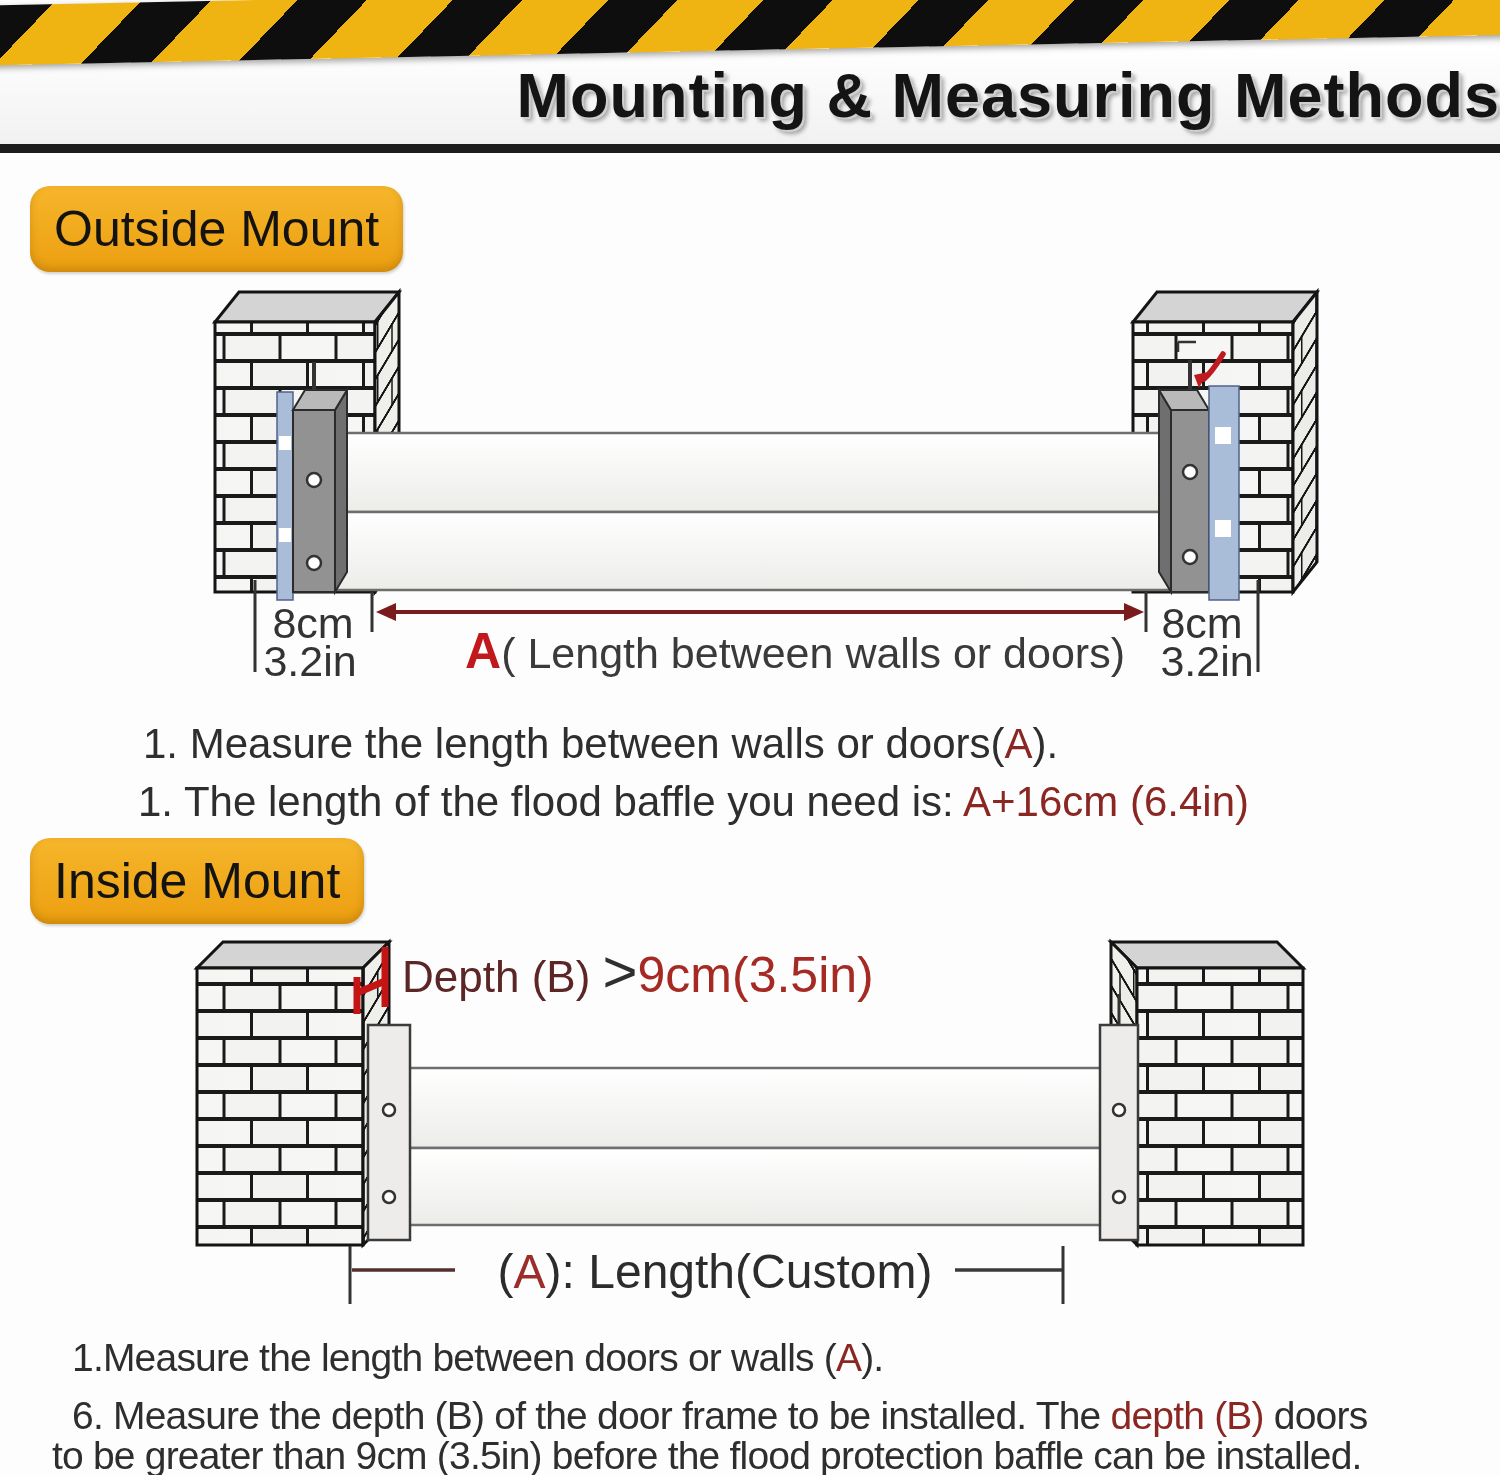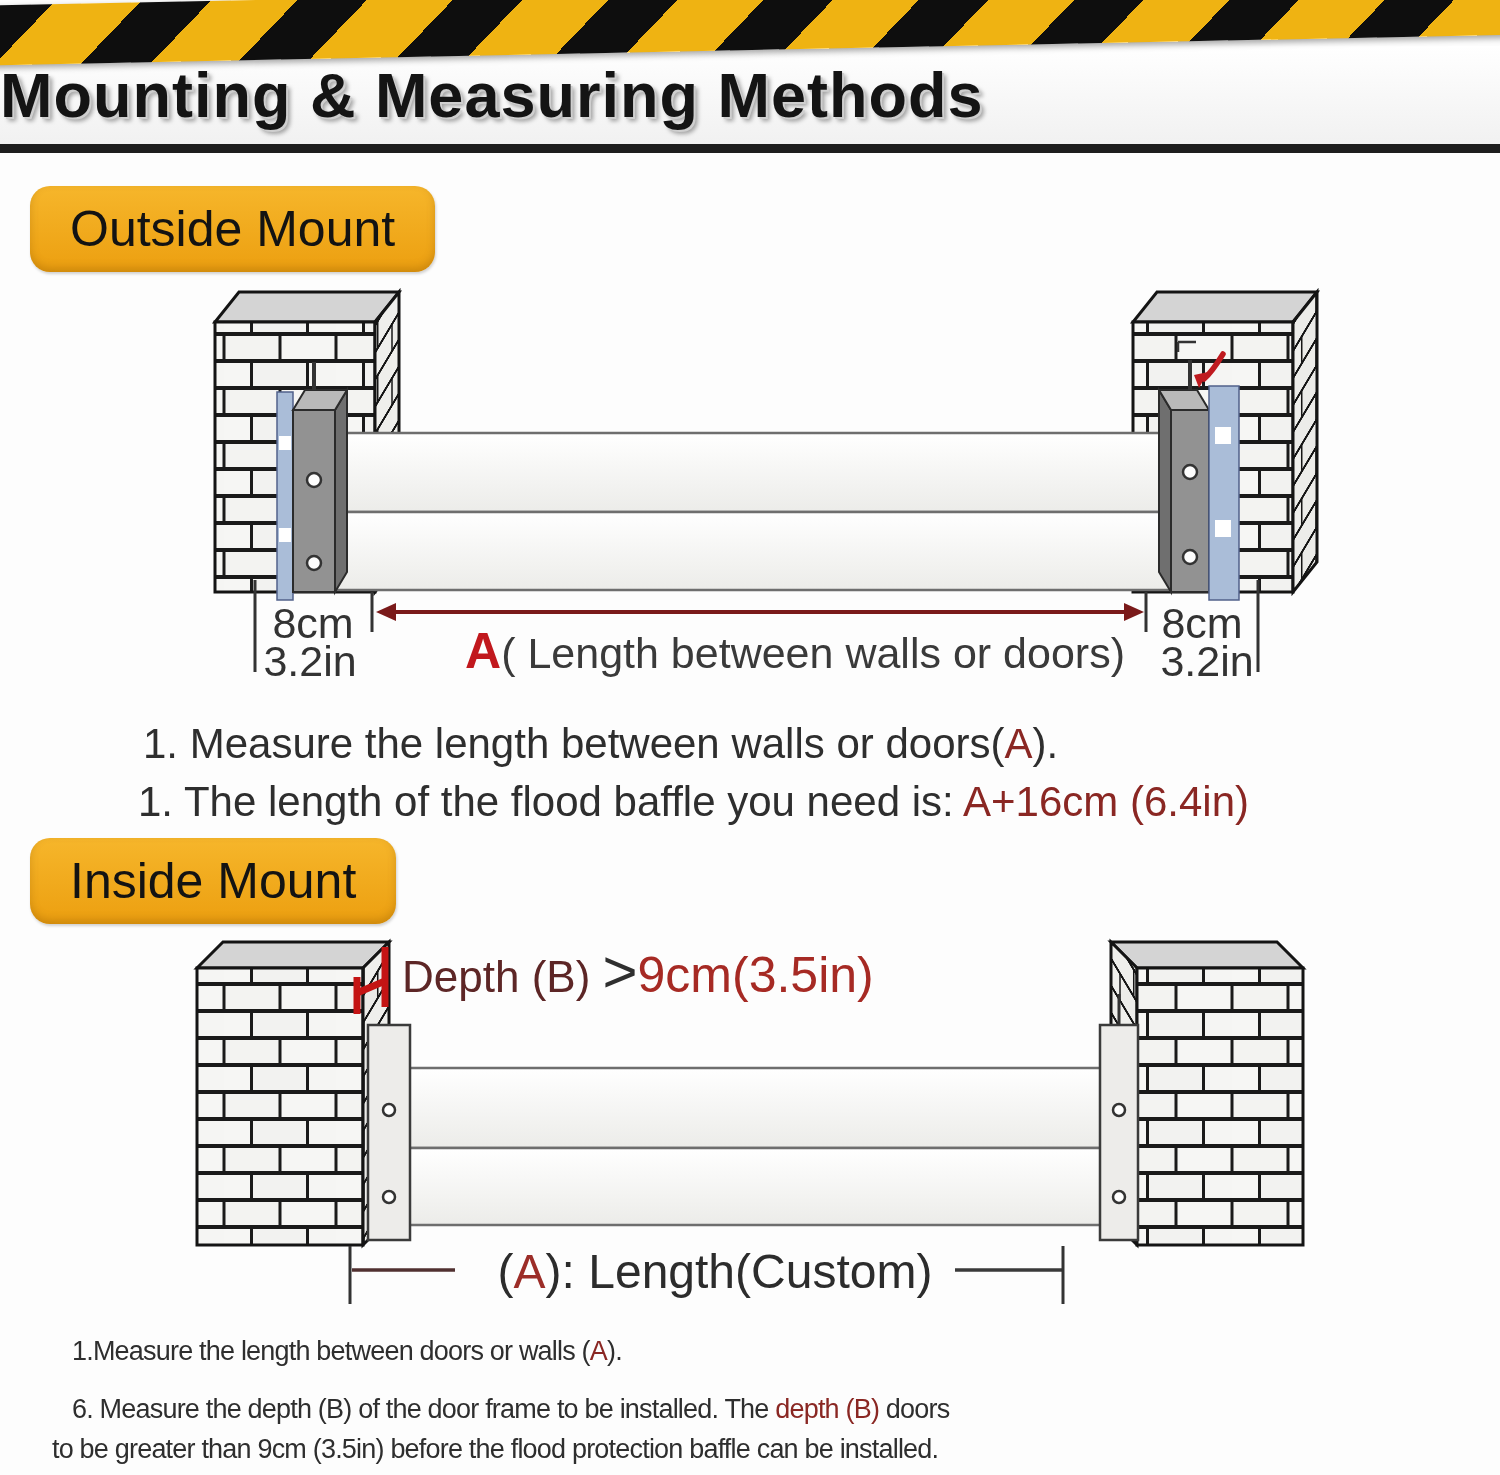--- a/index.html
+++ b/index.html
@@ -3,32 +3,32 @@
 <meta charset="utf-8">
 <style>
   html,body{margin:0;padding:0;background:#ffffff;}
   .page{position:relative;width:1500px;height:1475px;background:#fdfdfd;overflow:hidden;
         font-family:"Liberation Sans",sans-serif;}
 
   
   .title-band{position:absolute;top:46px;left:0;width:1500px;height:98px;
               background:linear-gradient(#ffffff,#f1f1f1);
               border-bottom:9px solid #1d1d1d;
-              display:flex;align-items:center;justify-content:flex-start;}
+              display:flex;align-items:center;justify-content:flex-end;}
   .title-band h1{margin:0;font-size:63px;font-weight:bold;letter-spacing:1px;color:#141414;
                  text-shadow:2px 2px 0 #cfcfcf, 4px 4px 4px rgba(0,0,0,.35);}
   .hazard{position:absolute;top:-10px;left:-18px;width:1545px;height:60px;
           transform:rotate(-1.15deg);
           background:repeating-linear-gradient(135deg,#0e0e0e 0 50px,#efb312 50px 112px);
           box-shadow:0 3px 6px rgba(0,0,0,.35);}
 
   
   .badge{position:absolute;left:30px;display:inline-block;
          background:linear-gradient(180deg,#f6b62b,#ec9f10);
-         border-radius:20px;padding:14px 40px;font-size:50px;color:#131313;
+         border-radius:20px;padding:14px 24px;font-size:50px;color:#131313;
          box-shadow:inset 0 -4px 8px rgba(130,80,0,.30), 1px 2px 3px rgba(0,0,0,.18);
          white-space:nowrap;}
   .badge-outside{top:186px;}
   .badge-inside{top:838px;text-align:right;}
 
   
   .diag{position:absolute;left:0;width:1500px;}
   #diagram1{top:280px;height:430px;}
   #diagram2{top:930px;height:400px;}
   .dim-t{font-size:43px;fill:#333333;}
@@ -36,21 +36,21 @@
   .lbl-a{font-size:50px;font-weight:bold;fill:#c1181d;}
   .depth-name{font-size:44px;fill:#5d2626;}
   .depth-gt{font-size:60px;fill:#2f2f2f;}
   .depth-val{font-size:50px;fill:#a62a24;}
   .len-t{font-size:48px;fill:#2c2c2c;}
   .len-a{font-size:48px;fill:#9c2d28;}
 
   
   .step-line{position:absolute;white-space:nowrap;color:#2e2e2e;}
   .steps-top .step-line{font-size:42px;}
-  .steps-bottom .step-line{font-size:27px;letter-spacing:-0.8px;}
+  .steps-bottom .step-line{font-size:39px;letter-spacing:-0.8px;}
   .accent{color:#8a2723;}
   .s1a{top:720px;left:143px;}
   .s1b{top:778px;left:138px;}
   .s2a{top:1336px;left:72px;}
   .s2b{top:1394px;left:72px;}
   .s2c{top:1434px;left:52px;}
 </style>
 </head>
 <body>
 

